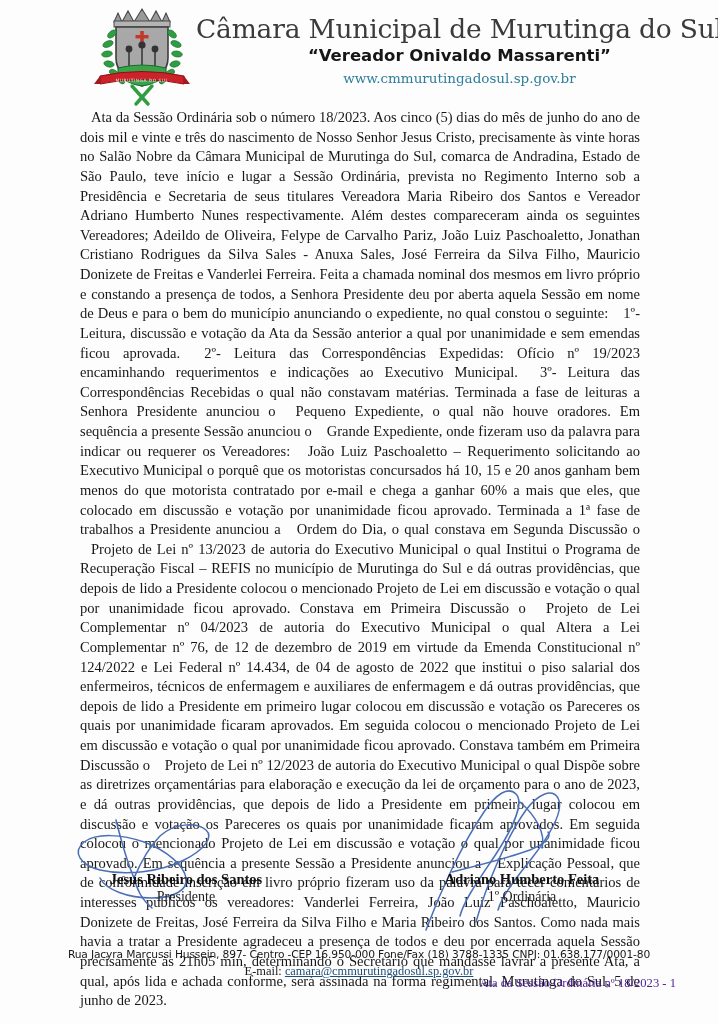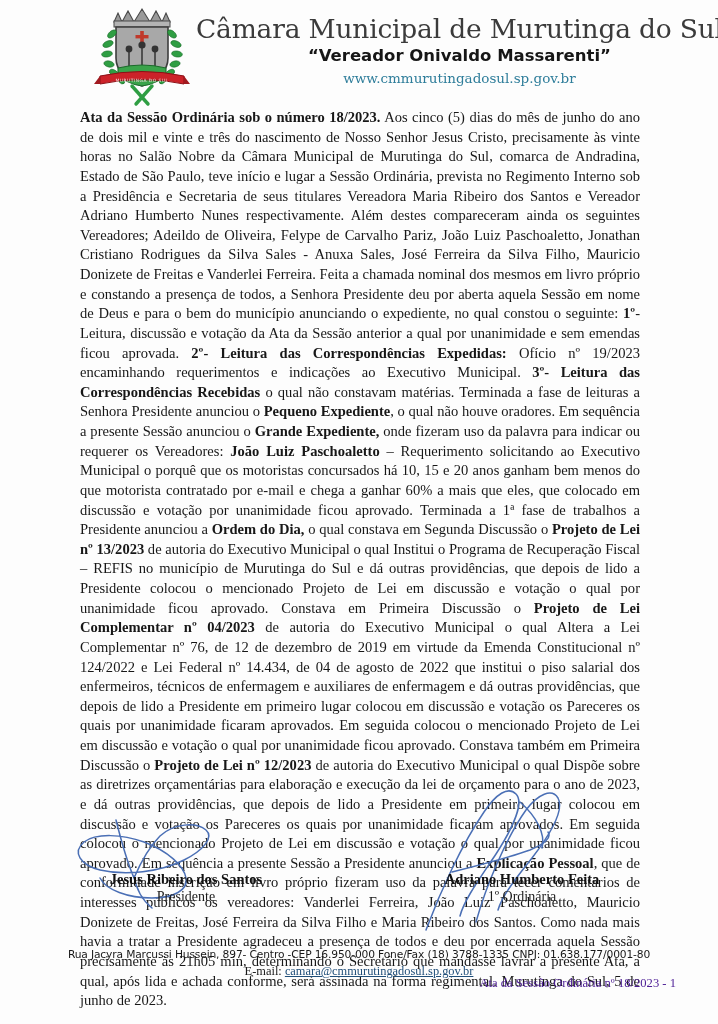--- a/index.html
+++ b/index.html
@@ -73,21 +73,21 @@
   }
   .ata-body {
     font-family: "Liberation Serif", "DejaVu Serif", serif;
     font-size: 14.55px;
     line-height: 19.62px;
     text-align: justify;
     text-justify: inter-word;
     color: #171717;
     hyphens: none;
   }
-  .ata-body b { font-weight: bold; }
+  .ata-body b { font-weight: normal; margin-left: 11px; }
 
   
   .signatures {
     position: absolute;
     left: 0;
     right: 0;
     top: 812px;
     height: 120px;
   }
   .sig-block {

